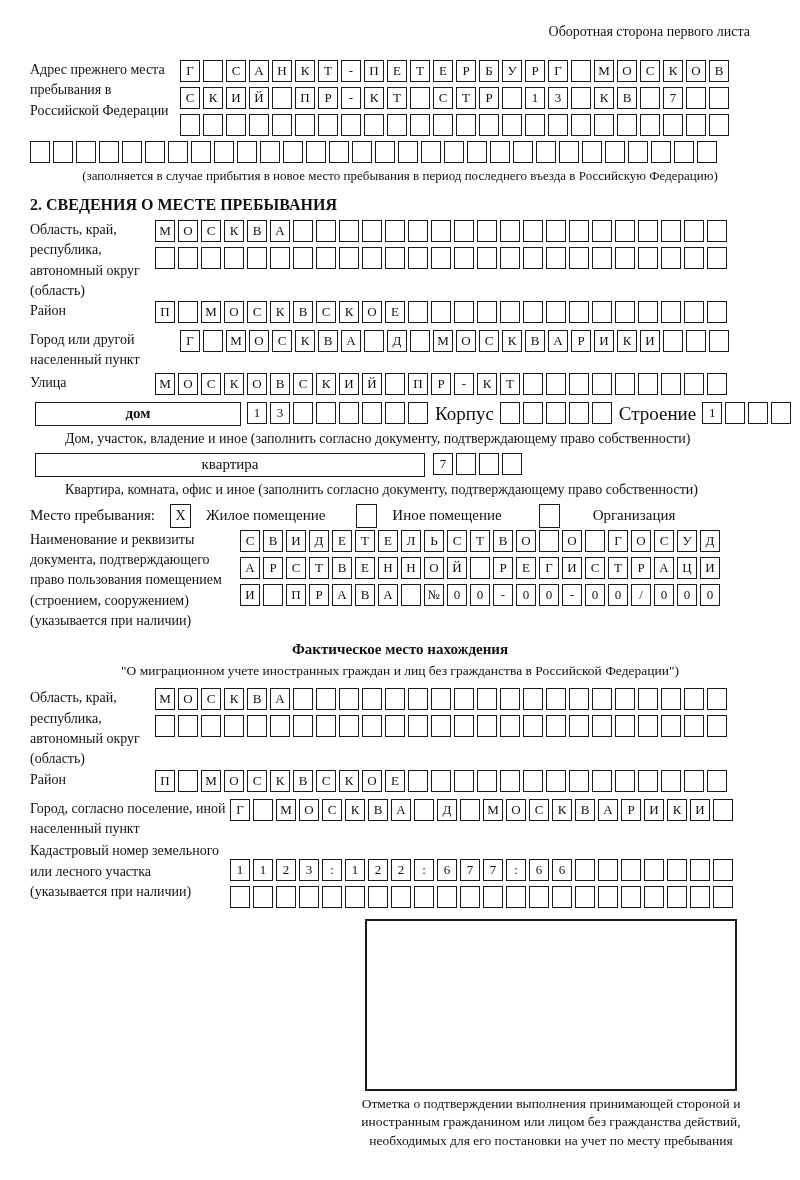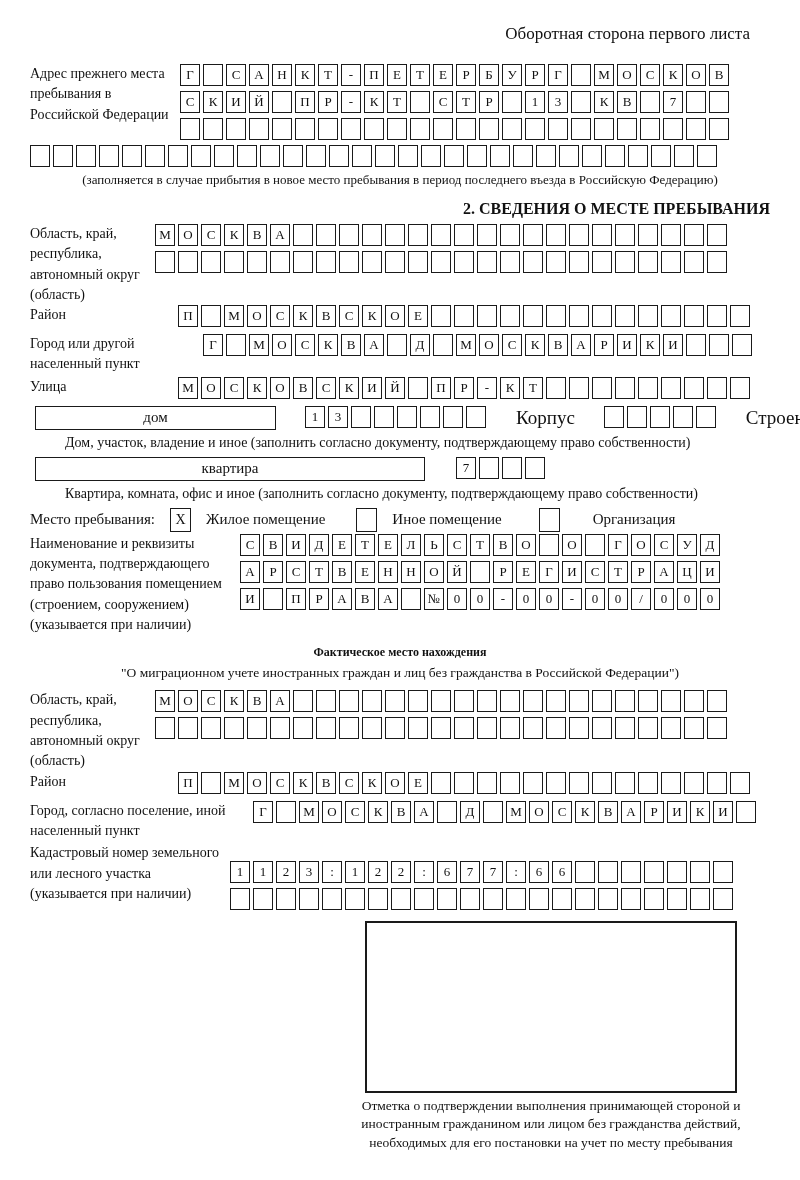--- a/index.html
+++ b/index.html
@@ -4,66 +4,66 @@
 <style>
   * { box-sizing: border-box; margin: 0; padding: 0; }
   body { background: #ffffff; }
   .page {
     width: 800px; height: 1180px;
     padding: 8px 30px 10px 30px;
     font-family: "Liberation Serif", serif;
     color: #111; background: #fff;
     overflow: hidden;
   }
-  .header-note { text-align: right; font-size: 17px; margin: 16px 20px 20px 0; }
+  .header-note { text-align: right; font-size: 14px; margin: 16px 20px 20px 0; }
   .frow { display: flex; align-items: flex-start; }
   .flabel { font-size: 14px; line-height: 1.45; flex: none; }
   .w150 { width: 150px; }
   .w125 { width: 125px; }
   .w200 { width: 200px; }
   .w210 { width: 210px; }
   .cellcol { display: flex; flex-direction: column; }
   .cells { display: flex; flex-wrap: nowrap; margin-bottom: 5px; }
   .cell {
     flex: none; width: 20px; height: 22px;
     border: 1.6px solid #1a1a1a; margin-right: 3px;
     display: flex; align-items: center; justify-content: center;
     font-size: 13px; font-family: "Liberation Serif", serif;
   }
   .note { font-size: 13px; text-align: center; margin: 2px 0 6px 0; }
-  .title { font-size: 16px; font-weight: bold; text-align: right; margin: 12px 0 6px 0; }
-  .subtitle { font-size: 12px; font-weight: bold; text-align: center; margin: 10px 0 4px 0; }
+  .title { font-size: 16px; font-weight: bold; text-align: left; margin: 12px 0 6px 0; }
+  .subtitle { font-size: 15px; font-weight: bold; text-align: center; margin: 10px 0 4px 0; }
   .caption { font-size: 14px; margin: 0 0 6px 35px; }
   .labelbox {
     flex: none; border: 1.6px solid #1a1a1a; height: 24px;
     display: flex; align-items: center; justify-content: center;
     font-size: 15px;
   }
-  .housebox { width: 241px; margin-left: 5px; margin-right: 6px; }
+  .housebox { width: 206px; margin-left: 5px; margin-right: 6px; font-weight: bold; }
   .aptbox { width: 390px; margin-left: 5px; margin-right: 8px; }
   .inline-label { font-size: 19px; margin: 0 6px 0 4px; line-height: 24px; flex: none; }
   .checkbox {
     flex: none; width: 21px; height: 24px;
     border: 1.6px solid #1a1a1a; margin: 0 6px;
     display: flex; align-items: center; justify-content: center;
     font-size: 14px;
   }
   .stay-row { display: flex; align-items: center; margin: 4px 0 2px 0; font-size: 15px; gap: 9px; }
   .stay-note { font-size: 13px; margin: 0 0 8px 215px; }
   .centernote { font-size: 13.5px; text-align: center; line-height: 1.35; }
   .stamp-box {
     width: 372px; height: 172px;
     border: 2px solid #1a1a1a;
     margin: 6px 0 4px 335px;
   }
   .stamp-caption {
     width: 412px; margin-left: 315px;
     font-size: 13.5px; text-align: center; line-height: 1.35;
   }
-  .mb2 { margin-bottom: 2px; gap: 23px; }
+  .mb2 { margin-bottom: 2px; }
   .pt18 { padding-top: 18px; }
 </style>
 </head>
 <body>
 
 <div class="page">
 
   <div class="header-note">Оборотная сторона первого листа</div>
 
   <div class="frow">

